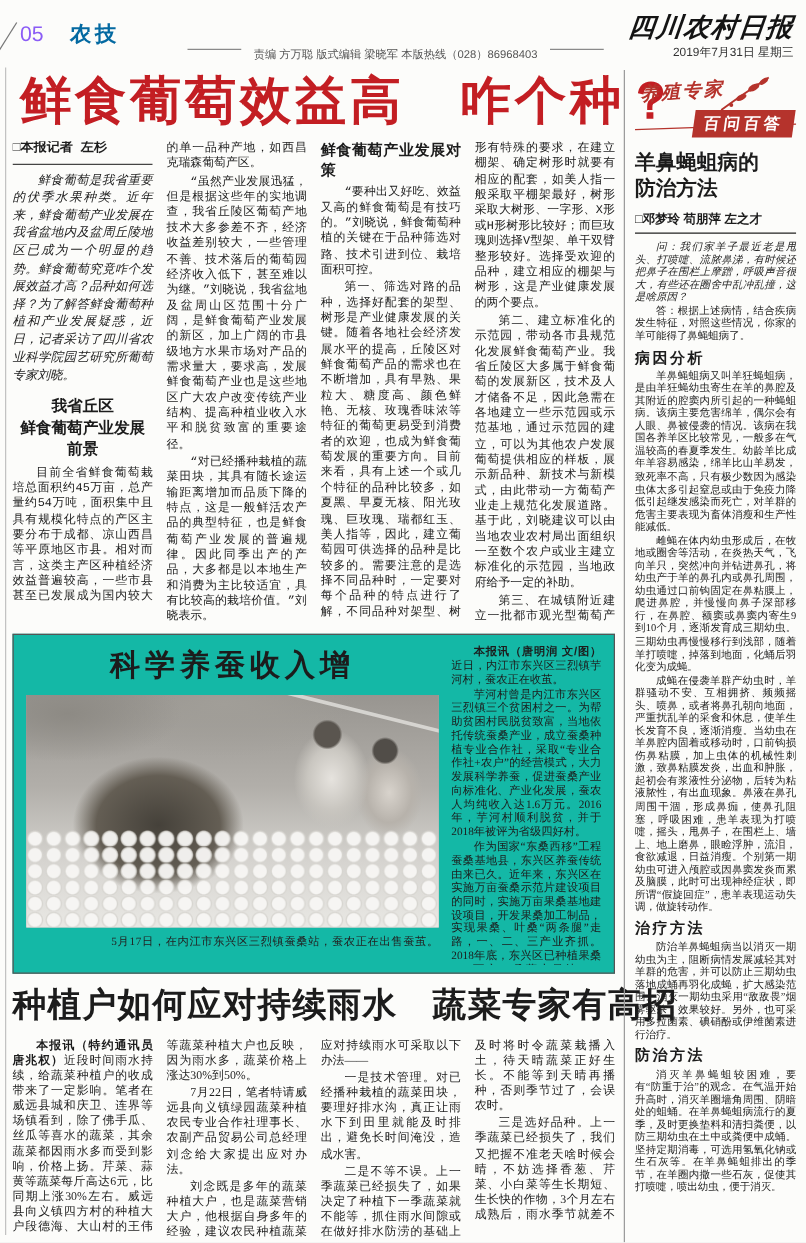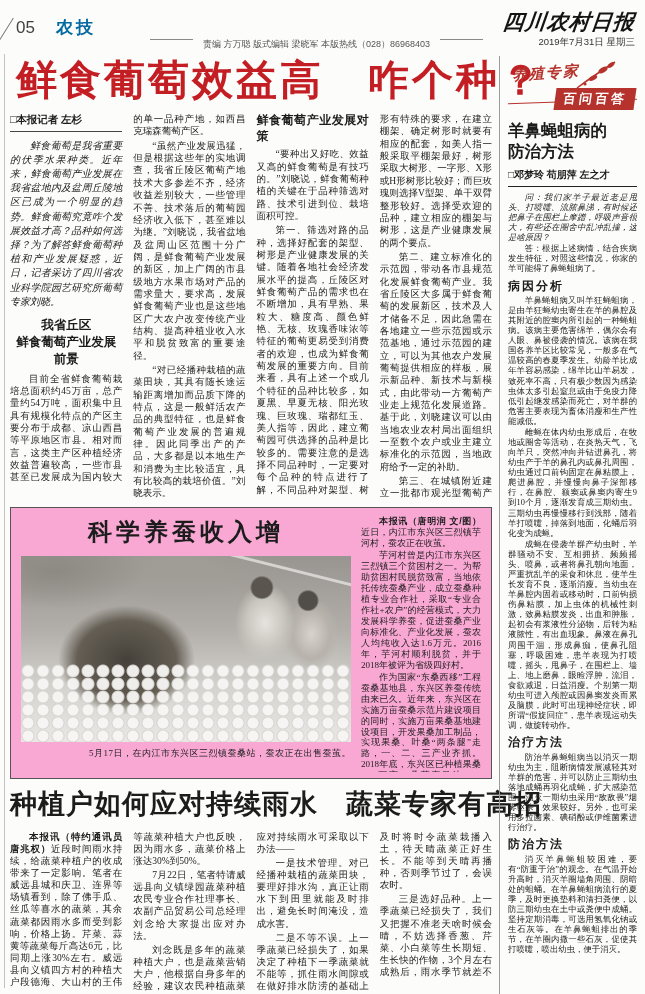--- a/index.html
+++ b/index.html
@@ -3,43 +3,43 @@
 <meta charset="utf-8">
 <style>
   html,body{margin:0;padding:0;}
   body{background:#e8e8e8;font-family:"Liberation Serif","DejaVu Serif",serif;}
   .page{position:relative;width:645px;height:994px;margin:0 auto;background:#fcfcfa;color:#1c1c1c;overflow:hidden;}
   .left-edge{position:absolute;left:4px;top:54px;bottom:6px;border-left:1px solid #c2c2c2;}
 
   
   .header{position:absolute;top:0;left:0;right:0;height:54px;}
   .corner-mark{position:absolute;left:6px;top:16px;width:1px;height:26px;background:#777;transform:rotate(32deg);}
-  .page-num{position:absolute;left:16px;top:18px;font-family:"Liberation Sans","DejaVu Sans",sans-serif;font-size:17px;color:#404040;}
+  .page-num{position:absolute;left:16px;top:18px;font-family:"Liberation Sans","DejaVu Sans",sans-serif;font-size:17px;color:#8b5cf6;}
   .section-name{position:absolute;left:56px;top:16px;font-family:"Liberation Sans","DejaVu Sans",sans-serif;font-weight:bold;font-size:17px;letter-spacing:3px;color:#0369a1;}
   .editor-rule{position:absolute;left:150px;right:162px;top:39px;border-top:1px solid #8a8a8a;text-align:center;}
   .editor-rule span{position:relative;top:-7px;background:#fcfcfa;padding:0 10px;font-size:9px;color:#555;font-family:"Liberation Sans","DejaVu Sans",sans-serif;}
   .masthead{position:absolute;right:10px;top:8px;font-style:italic;font-weight:bold;font-size:21px;letter-spacing:1px;color:#141414;transform:skewX(-6deg);}
   .date-line{position:absolute;right:10px;top:36px;font-size:9.5px;color:#333;font-family:"Liberation Sans","DejaVu Sans",sans-serif;}
 
   
   .main-row{position:absolute;top:56px;left:10px;right:8px;bottom:0;display:flex;}
   .left-zone{width:482px;flex:none;}
   .sidebar{flex:1;border-left:1px solid #9c9c9c;margin-left:7px;padding-left:8px;overflow:hidden;}
 
   
   .headline{margin:2px 0 10px 6px;font-family:"Liberation Sans","DejaVu Sans",sans-serif;font-weight:bold;font-size:41px;line-height:1.1;letter-spacing:3px;color:#c31e23;white-space:nowrap;}
   .grape-cols{column-count:4;column-gap:11px;height:388px;overflow:hidden;font-size:9.5px;line-height:1.3;text-align:justify;}
-  .grape-cols p{margin:0 0 2px;text-indent:2em;}
+  .grape-cols p{margin:0 0 2px;text-indent:2em;font-family:Liberation Mono, monospace;}
   .byline{font-weight:bold;font-size:10.5px;text-indent:0 !important;border-bottom:1px solid #444;padding-bottom:4px;margin:0 0 7px !important;}
   .intro{font-style:italic;font-size:10px;line-height:1.42;}
   .subhead1{margin:8px 0 5px;text-align:center;font-family:Liberation Serif, serif;font-weight:bold;font-size:12.5px;line-height:1.35;}
   .subhead2{margin:7px 0 4px;font-family:"Liberation Sans","DejaVu Sans",sans-serif;font-weight:bold;font-size:12px;}
 
   
-  .silk-box{margin-top:6px;border:1.5px solid #555;height:272px;padding:8px 10px 6px;box-sizing:border-box;display:flex;gap:10px;background:#f9a8d4;}
+  .silk-box{margin-top:6px;border:1.5px solid #555;height:272px;padding:8px 10px 6px;box-sizing:border-box;display:flex;gap:10px;background:#14b8a6;}
   .silk-left{width:330px;flex:none;display:flex;flex-direction:column;}
   .silk-title{margin:0 0 8px;text-align:center;font-family:"Liberation Sans","DejaVu Sans",sans-serif;font-weight:bold;font-size:24px;letter-spacing:4px;}
   .photo{position:relative;height:186px;overflow:hidden;background-color:#b3b0ab;
     background-image:
       radial-gradient(circle 12px at 73% 17%,#5a554f 0 10px,transparent 12px),
       radial-gradient(circle 11px at 87% 24%,#514d48 0 9px,transparent 11px),
       radial-gradient(ellipse 42px 55px at 74% 36%,#e6e3de 0%,#c9c6c0 45%,transparent 72%),
       radial-gradient(ellipse 36px 48px at 88% 42%,#d8d3cc 0%,#b7b2ab 50%,transparent 75%),
       radial-gradient(ellipse 90px 72px at 32% 56%,#45413a 0%,#645e54 55%,transparent 76%),
       radial-gradient(ellipse 130px 55px at 10% 8%,#8d8a84 0%,transparent 70%),

